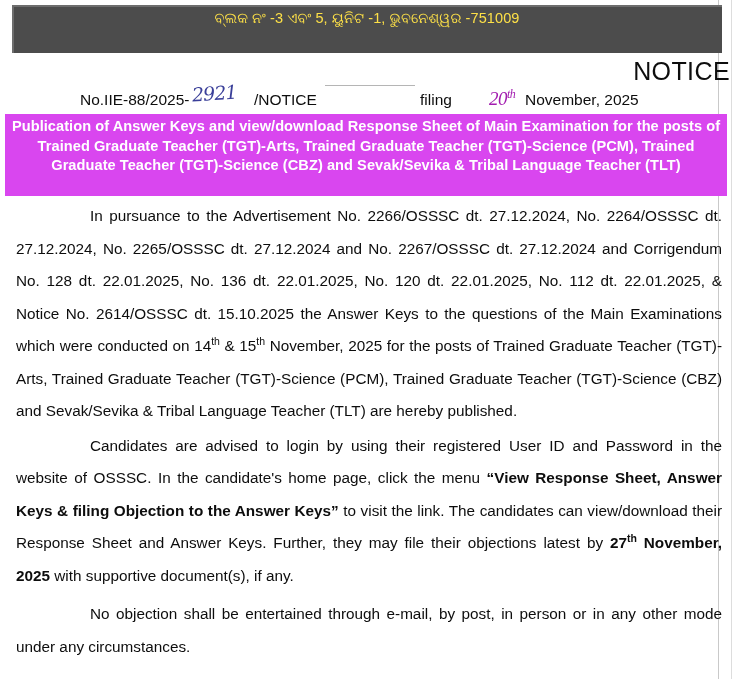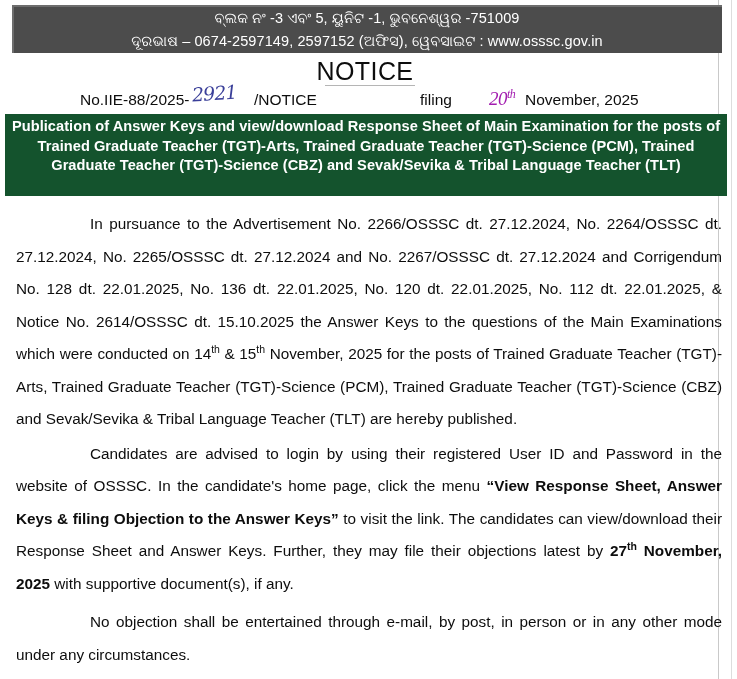--- a/index.html
+++ b/index.html
@@ -35,40 +35,40 @@
   }
 
   
   .header-band {
     position: absolute;
     left: 12px;
     top: 5px;
     width: 710px;
     height: 48px;
     background: #4c4c4c;
-    color: #ffffff;
+    color: #fde047;
     text-align: center;
     box-shadow: 2px 2px 0 0 #6d6d6d inset;
   }
   .header-band .hb-line {
     font-size: 14.5px;
     line-height: 23px;
     letter-spacing: 0.1px;
     white-space: nowrap;
     font-weight: 400;
   }
   .header-band .hb-line.l1 { padding-top: 2px; }
 
   
   .notice-title {
     position: absolute;
     left: 0;
     top: 57px;
     width: 730px;
-    text-align: center;
+    text-align: right;
     font-size: 25px;
     line-height: 28px;
     letter-spacing: 0.4px;
     font-weight: 400;
   }
   .notice-underline {
     position: absolute;
     left: 325px;
     top: 85px;
     width: 90px;
@@ -135,36 +135,36 @@
     white-space: nowrap;
   }
 
   
   .subject-banner {
     position: absolute;
     left: 5px;
     top: 114px;
     width: 722px;
     height: 82px;
-    background: #14532d;
+    background: #d946ef;
     color: #ffffff;
     text-align: center;
     font-weight: bold;
     font-size: 14.6px;
     line-height: 19.5px;
     padding-top: 3px;
     box-sizing: border-box;
     letter-spacing: 0.05px;
   }
 
   
   .body-area {
     position: absolute;
     left: 16px;
-    top: 208px;
+    top: 200px;
     width: 706px;
     font-size: 15.3px;
     line-height: 32.5px;
     text-align: justify;
   }
   .para {
     margin: 0 0 2px 0;
     text-indent: 74px;
   }
   .para.p2 { text-indent: 74px; }
@@ -177,21 +177,20 @@
   }
 </style>
 </head>
 <body>
 
 <div class="page-edge-right"></div>
 <div class="page-edge-right2"></div>
 
 <div class="header-band">
   <div class="hb-line l1">ବ୍ଲକ ନଂ -3 ଏବଂ 5, ୟୁନିଟ -1, ଭୁବନେଶ୍ୱର -751009</div>
-  <div class="hb-line l2">ଦୂରଭାଷ  – 0674-2597149, 2597152 (ଅଫିସ), ୱେବସାଇଟ : www.osssc.gov.in</div>
 </div>
 
 <div class="notice-title">NOTICE</div>
 <div class="notice-underline"></div>
 
 <div class="memo-line">
   <span class="memo-no">No.IIE-88/2025-</span>
   <span class="memo-hand-no">2921</span>
   <span class="memo-osssc">/NOTICE</span>
   <span class="memo-dated">filing</span>

